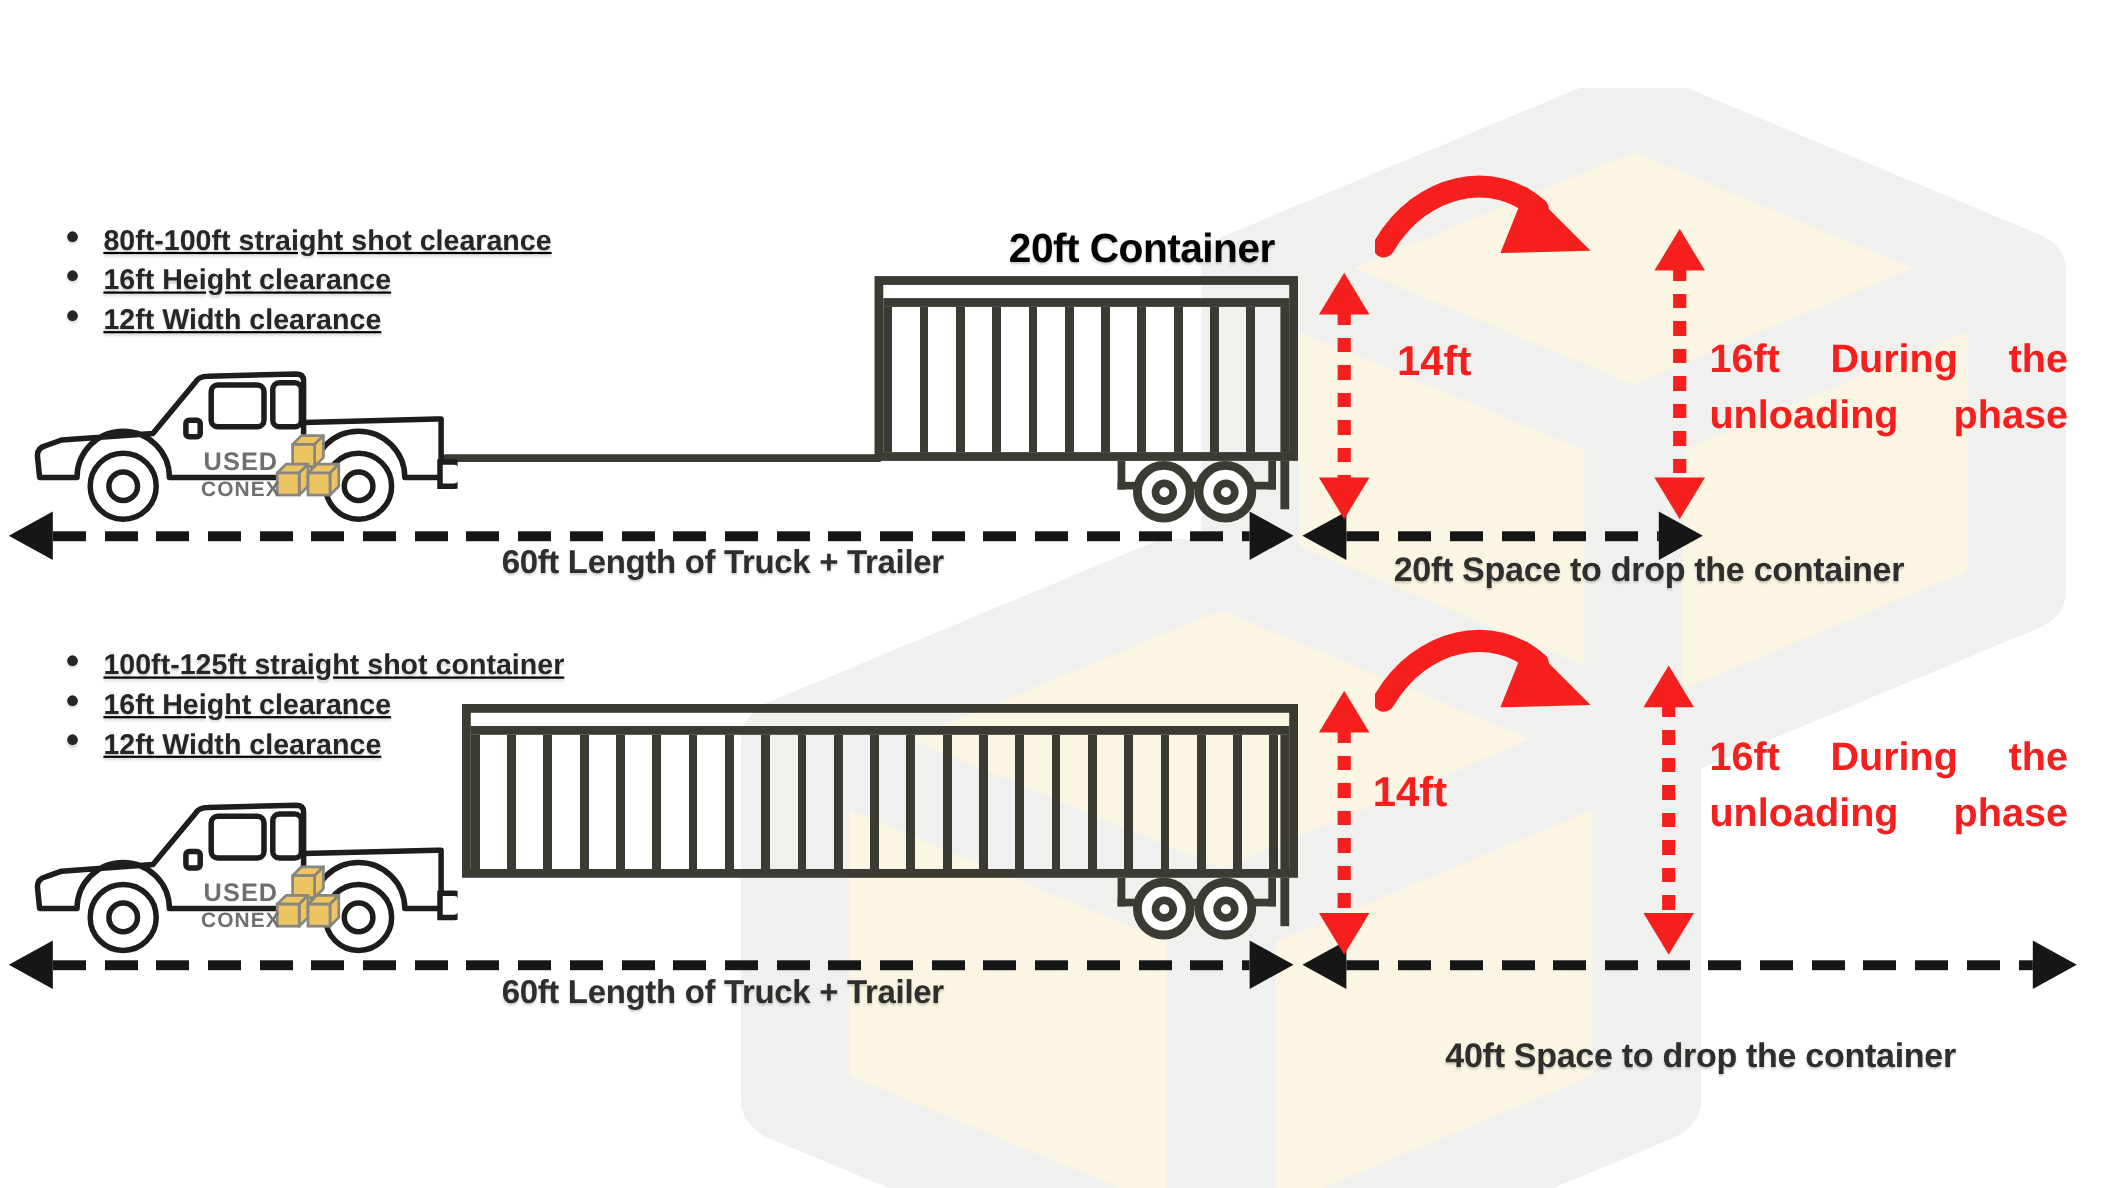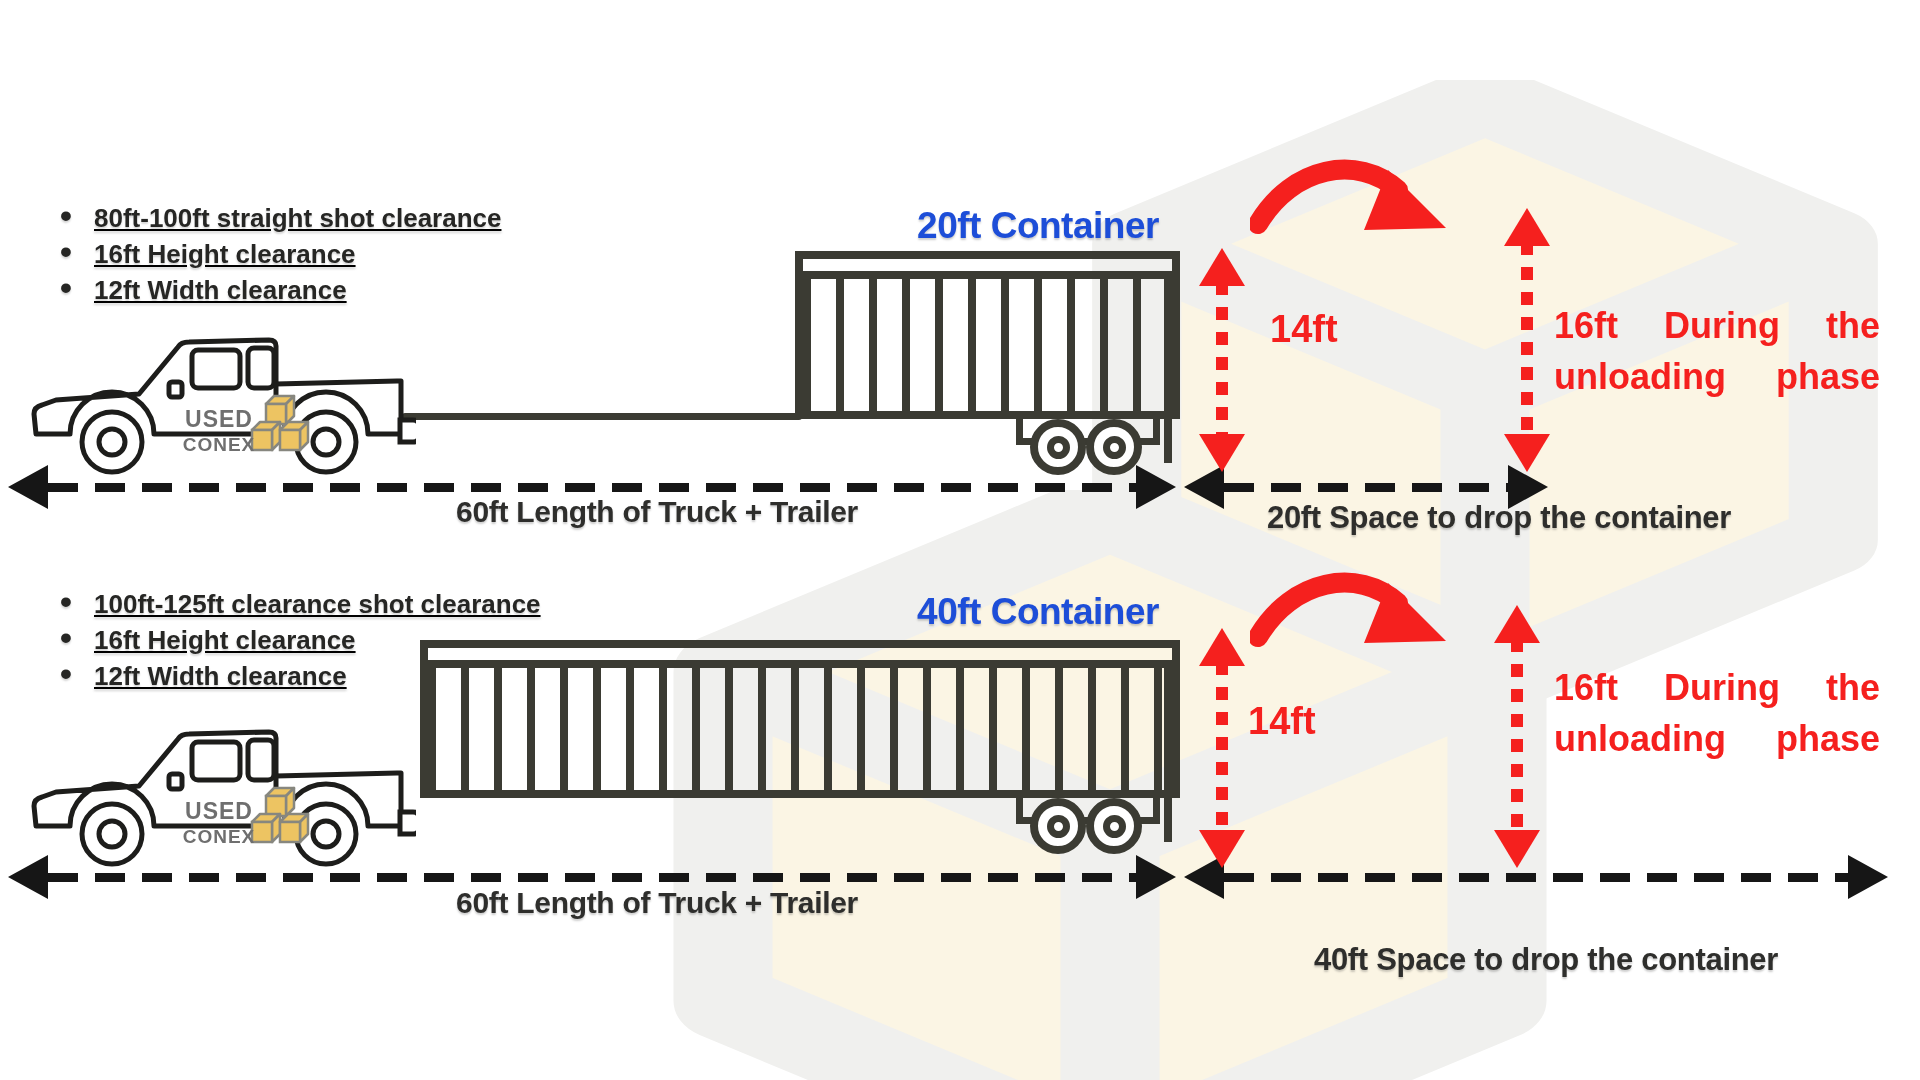--- a/index.html
+++ b/index.html
@@ -23,21 +23,21 @@
 
   
   .bullets{position:absolute;left:58px;margin:0;padding:0;list-style:none;text-decoration:underline;}
   .bullets li{position:relative;padding-left:36px;font-size:26px;font-weight:700;line-height:36px;
               color:var(--text);white-space:nowrap;text-shadow:0 2px 2px rgba(60,60,60,.22);}
   .bullets li::before{content:"\2022";position:absolute;left:2px;top:-3px;font-size:34px;color:var(--text);}
   .b1{top:200px;} .b2{top:586px;}
 
   
   .ctitle{position:absolute;left:888px;width:300px;text-align:center;font-size:37px;font-weight:800;
-          color:#1d4ed8;white-space:nowrap;letter-spacing:-0.5px;text-shadow:0 2px 2px rgba(60,60,60,.25);}
+          color:#000000;white-space:nowrap;letter-spacing:-0.5px;text-shadow:0 2px 2px rgba(60,60,60,.25);}
   .ct1{top:205px;} .ct2{top:591px;}
 
   
   .cbox{position:absolute;box-sizing:border-box;border:8px solid var(--draw);}
   .cbox .topstrip{position:absolute;left:0;right:0;top:0;height:12px;border-bottom:8px solid var(--draw);}
   .cbox .ribs{position:absolute;left:0;right:0;top:20px;bottom:0;
               background:repeating-linear-gradient(90deg,var(--draw) 0 8px,transparent 8px 33px);}
   .cbox .ribend{position:absolute;right:0;top:20px;bottom:0;width:8px;background:var(--draw);}
   .c1{left:795px;top:251px;width:385px;height:168px;}
   .c2{left:420px;top:640px;width:760px;height:158px;}
@@ -195,26 +195,25 @@
       <div class="tri-up"></div>
       <div class="shaft"></div>
       <div class="tri-down"></div>
     </div>
     <div class="unload un1">
       <div>16ft During the</div>
       <div>unloading phase</div>
     </div>
 
     <ul class="bullets b2">
-      <li>100ft-125ft clearance shot clearance</li>
+      <li>100ft-125ft straight shot container</li>
       <li>16ft Height clearance</li>
       <li>12ft Width clearance</li>
     </ul>
 
-    <div class="ctitle ct2">40ft Container</div>
 
     <svg class="truck t2" viewBox="0 0 390 152">
       <path class="tbody" d="M10,104 L8,84 Q8,77 16,75 L30,70 L113,64 L152,17 Q155,12 163,12 L243,10 Q250,10 250,16 L250,54 L371,51 L375,51 L375,104 L342,104 A42,42 0 0 0 258,104 L128,104 A42,42 0 0 0 44,104 Z"></path>
       <path class="twin" d="M374,90 h13 q6,0 6,6 v10 q0,6 -6,6 h-13 Z"></path>
       <rect class="twin" x="166" y="20" width="48" height="38" rx="6"></rect>
       <rect class="twin" x="222" y="18" width="26" height="40" rx="6"></rect>
       <rect class="twin" x="143" y="52" width="13" height="15" rx="3"></rect>
       <line class="tline2" x1="250" y1="54" x2="250" y2="102"></line>
       <circle class="twheel" cx="86" cy="112" r="30"></circle>
         <circle class="twheel" cx="86" cy="112" r="13"></circle>

